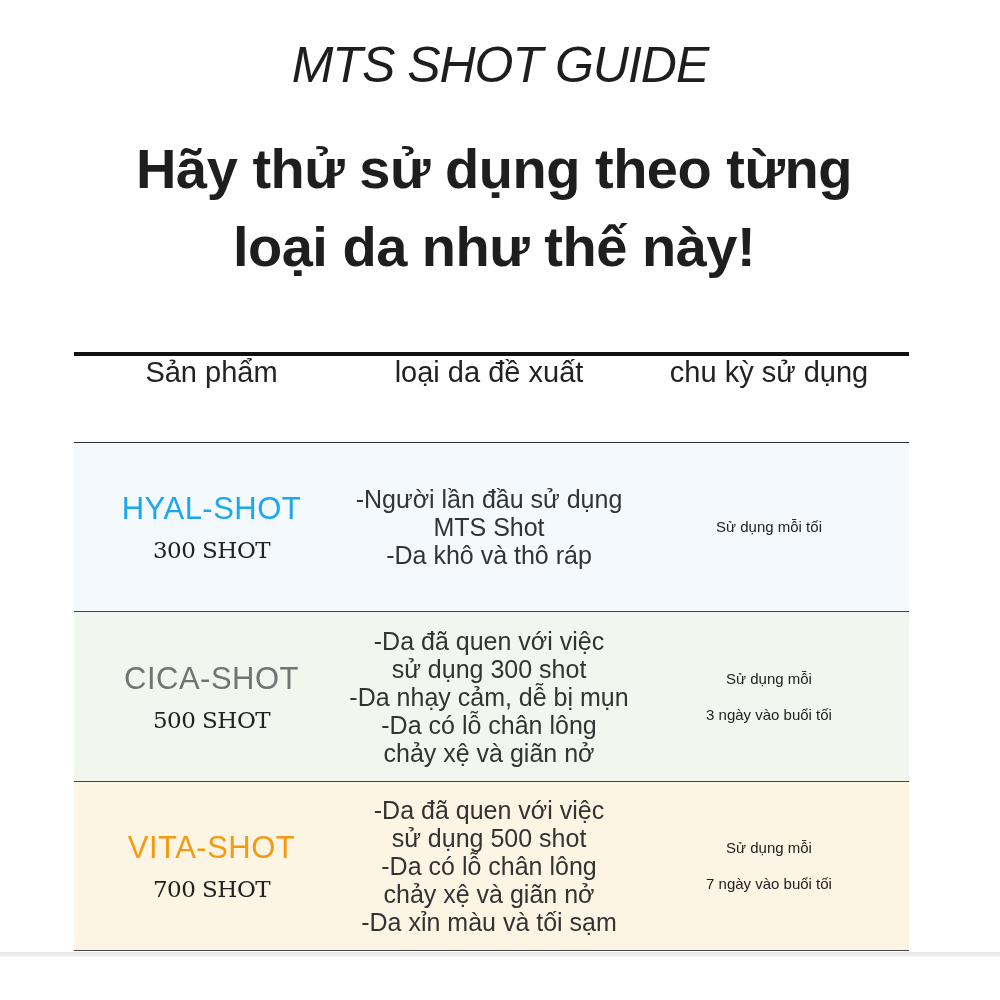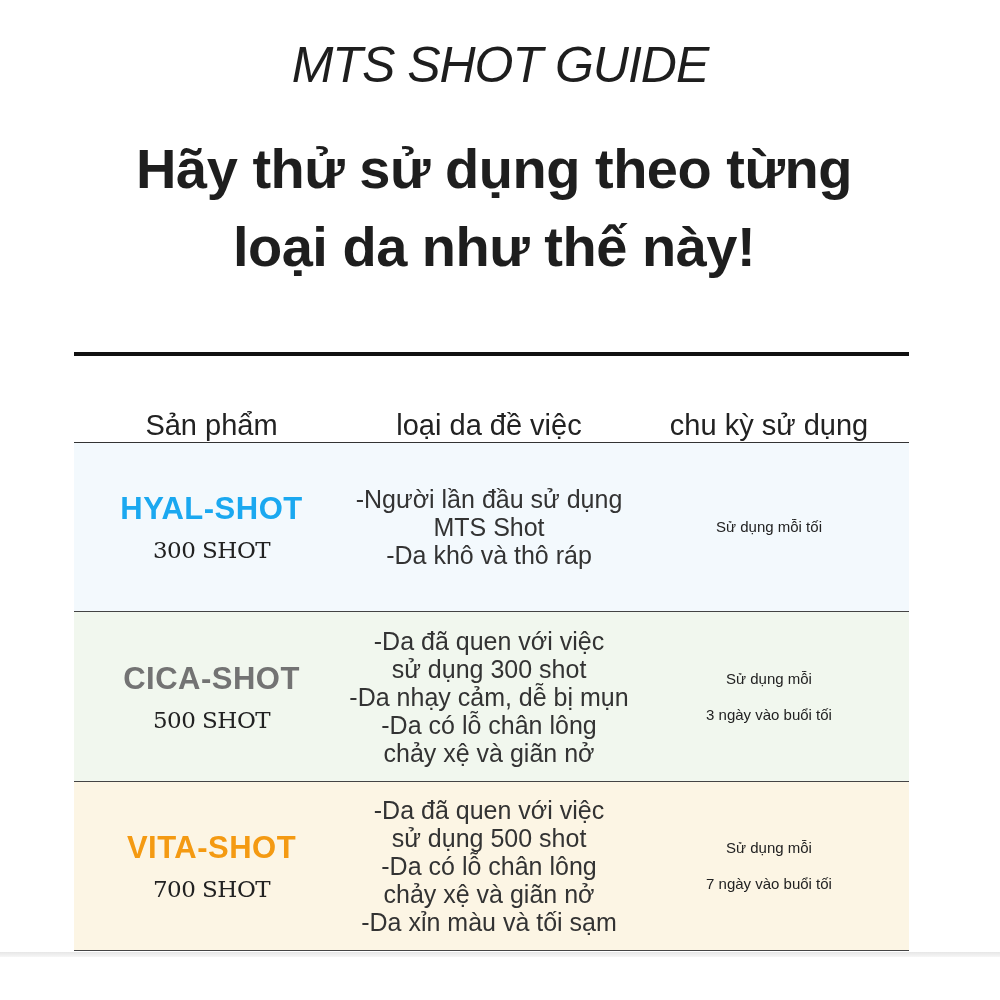--- a/index.html
+++ b/index.html
@@ -1,50 +1,50 @@
 <!DOCTYPE html>
 <html><head>
 <meta charset="utf-8">
 <style>
   html, body { margin:0; padding:0; background:#ffffff; }
   body { width:1000px; height:1000px; position:relative; overflow:hidden; font-family:"Liberation Sans", sans-serif; color:#1e1e1e; }
   .kicker { position:absolute; top:36px; left:0; width:1000px; text-align:center; font-size:50px; letter-spacing:-1px; color:#1e1e1e;font-style:italic; }
   .headline { position:absolute; top:130px; left:0; width:988px; text-align:center; font-size:56px; font-weight:bold; line-height:78px; color:#1e1e1e; letter-spacing:-0.5px; }
   .table { position:absolute; left:74px; top:352px; width:835px; }
   .top-rule { height:4px; background:#111; }
-  .head-row { height:86px; display:flex; align-items:flex-end; border-bottom:1.5px solid #333; }
+  .head-row { height:86px; display:flex; align-items:flex-start; border-bottom:1.5px solid #333; }
   .col1 { width:275px; text-align:center; }
   .col2 { width:280px; text-align:center; }
   .col3 { width:280px; text-align:center; }
   .head-row div { font-size:29px; color:#222; }
   .head-row .col1 { padding-left:0; }
   .row { display:flex; align-items:center; border-bottom:1.5px solid #444; }
   .row.r1 { height:168px; background:#f3f9fd; }
   .row.r2 { height:169px; background:#f1f7ee; }
   .row.r3 { height:168px; background:#fcf5e4; }
-  .pname { font-size:31px; font-weight:bold; letter-spacing:0.5px; }
+  .pname { font-size:31px; font-weight:normal; letter-spacing:0.5px; }
   .pcount { font-family:"DejaVu Serif", serif; font-size:23px; margin-top:10px; color:#222; letter-spacing:-0.5px; }
   .desc { font-size:25px; line-height:28px; color:#333; }
   .cycle { font-size:15px; line-height:36px; color:#222; }
   .shadow-line { position:absolute; left:0; top:952px; width:1000px; height:5px; background:linear-gradient(#e6e6e6,#f6f6f6); }
 </style>
 </head>
 <body>
 
 <div class="kicker">MTS SHOT GUIDE</div>
 <div class="headline">
   <div>Hãy thử sử dụng theo từng</div>
   <div>loại da như thế này!</div>
 </div>
 
 <div class="table">
   <div class="top-rule"></div>
   <div class="head-row">
     <div class="col1">Sản phẩm</div>
-    <div class="col2">loại da đề việc</div>
+    <div class="col2">loại da đề xuất</div>
     <div class="col3">chu kỳ sử dụng</div>
   </div>
 
   <div class="row r1">
     <div class="col1">
       <div class="pname" style="color:#1aa8f0">HYAL-SHOT</div>
       <div class="pcount">300 SHOT</div>
     </div>
     <div class="col2 desc">
       <div>-Người lần đầu sử dụng MTS Shot</div>

